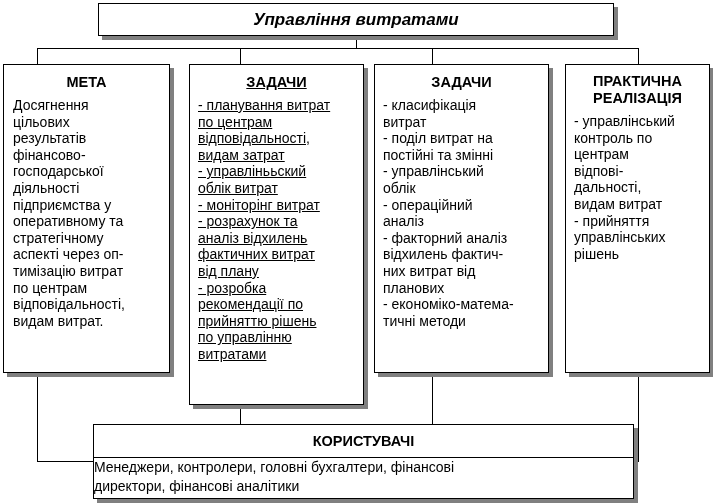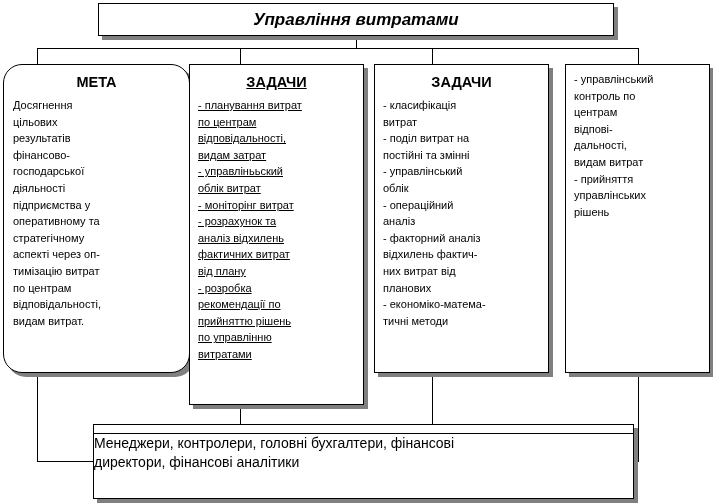--- a/index.html
+++ b/index.html
@@ -52,32 +52,31 @@
 
   
   .col-box .head {
     font-weight: bold;
     font-size: 14.5px;
     text-align: center;
     margin-top: 9px;
     line-height: 17px;
   }
   .col-box .body {
-    font-size: 11px;
+    font-size: 14px;
     line-height: 16.6px;
     margin: 6px 8px 4px 8px;
     white-space: pre-line;
   }
 
   #box-meta {
     left: 3px;
     top: 64px;
-    width: 187px;
+    width: 167px;
     height: 309px;
-    border-radius: 19px;
   }
   #box-meta .body { margin-left: 9px; margin-right: 4px; }
 
   #box-zadachi {
     left: 189px;
     top: 64px;
     width: 175px;
     height: 341px;
     text-decoration: underline;
   }
@@ -195,30 +194,33 @@
   аналіз
 - факторний  аналіз
   відхилень  фактич-
   них  витрат  від
   планових
 - економіко-матема-
   тичні методи</div>
   </div>
 
   <div class="box col-box" id="box-praktychna">
+    <div class="head" style="white-space: pre-line;">ПРАКТИЧНА
+РЕАЛІЗАЦІЯ</div>
     <div class="body">- управлінський
   контроль по
   центрам
   відпові-
   дальності,
   видам витрат
 - прийняття
   управлінських
   рішень</div>
   </div>
 
   <div class="box" id="box-users">
+    <div class="head">КОРИСТУВАЧІ</div>
     <div class="divider"></div>
     <div class="body">Менеджери, контролери, головні бухгалтери, фінансові
 директори, фінансові аналітики</div>
   </div>
 
 </div>
 
 </body></html>

